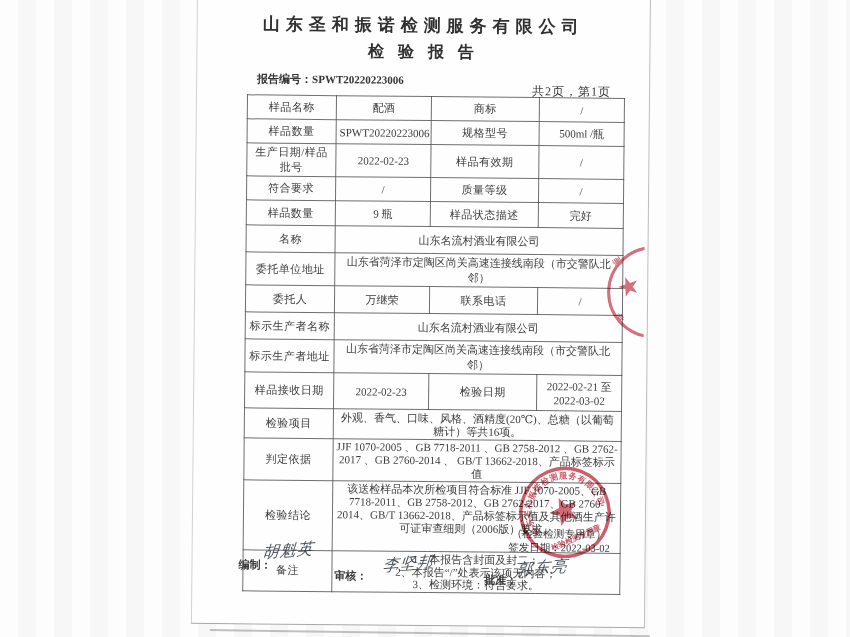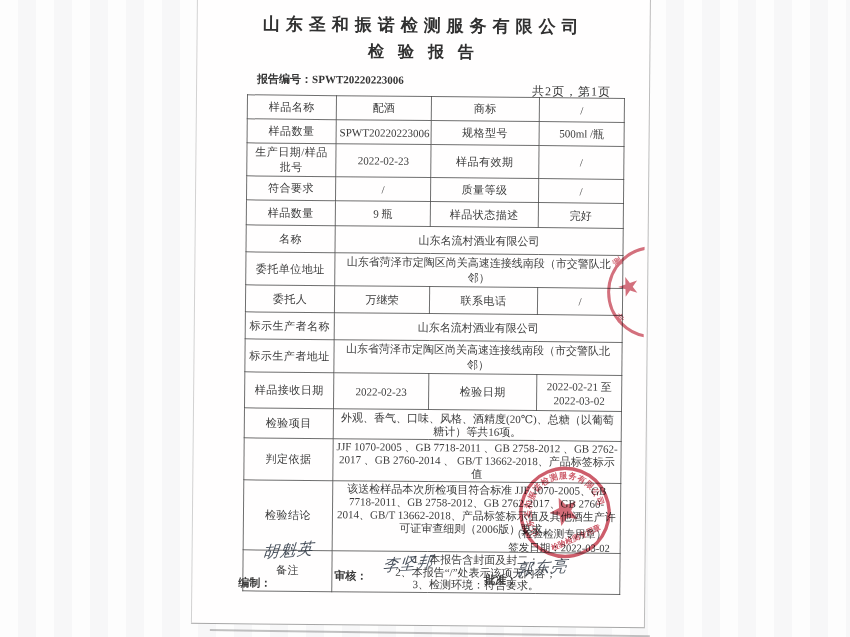--- a/index.html
+++ b/index.html
@@ -180,21 +180,21 @@
       <td class="lbl">备注</td>
       <td colspan="3" class="left notes">
         <div>1、本报告含封面及封二；</div>
         <div>2、本报告“/”处表示该项无内容；</div>
         <div>3、检测环境：符合要求。</div>
       </td>
     </tr>
   </tbody>
     </table>
 
-  <div class="sig-label" style="left:46px;top:567px;margin-top:18px;">编制：</div>
+  <div class="sig-label" style="left:46px;top:567px;">编制：</div>
   <div class="sig" style="left:70px;top:550px;">胡魁英</div>
 
   <div class="sig-label" style="left:142px;top:577px;">审核：</div>
   <div class="sig" style="left:190px;top:562px;">李坚邦</div>
 
   <div class="sig-label" style="left:292px;top:580px;">批准：</div>
   <div class="sig" style="left:324px;top:565px;">郭东亮</div>
 
   <svg class="seal-main" viewBox="0 0 96 96">
     <circle cx="48" cy="48" r="44" fill="none" stroke="#c2394a" stroke-width="3.4"></circle>

